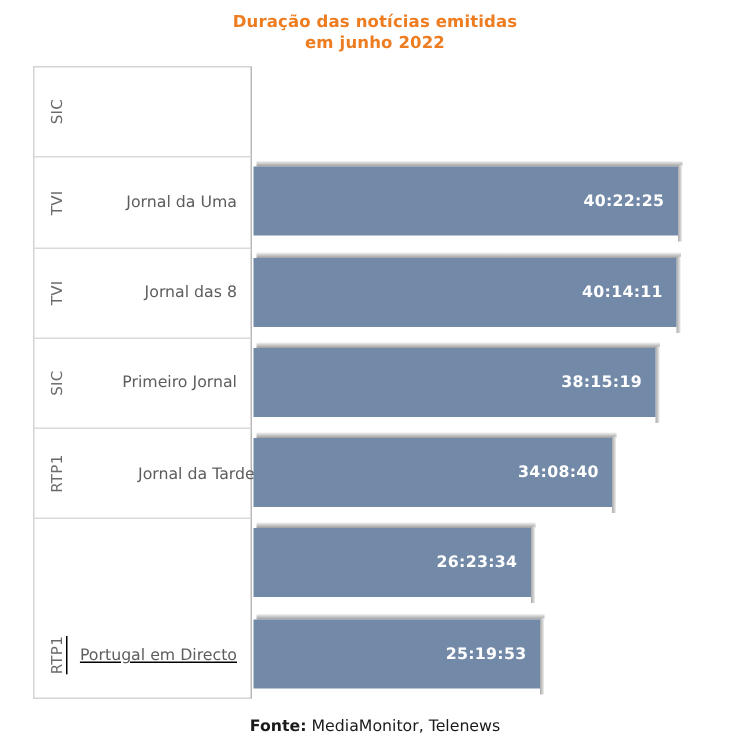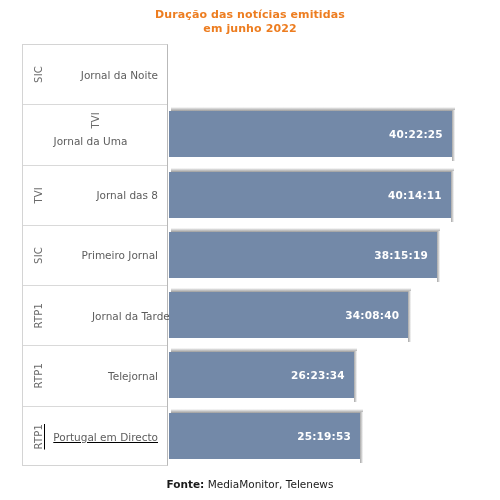--- a/index.html
+++ b/index.html
@@ -130,23 +130,22 @@
     <span class="t-line">Duração das notícias emitidas</span>
     <span class="t-line">em junho 2022</span>
   </div>
 
   <div class="plot">
     <div class="cat-col">
         <div class="row cat-row" style="top: 0px; height: 60.2857px;">
           <div class="chan">
             <span>SIC</span>
           </div>
-          <div class="prog">Jornal da Noite</div>
-        </div>
-        <div class="row cat-row" style="top: 60.2857px; height: 60.2857px; flex-direction: column;">
+        </div>
+        <div class="row cat-row" style="top: 60.2857px; height: 60.2857px;">
           <div class="chan">
             <span>TVI</span>
           </div>
           <div class="prog">Jornal da Uma</div>
         </div>
         <div class="row cat-row" style="top: 120.571px; height: 60.2857px;">
           <div class="chan">
             <span>TVI</span>
           </div>
           <div class="prog">Jornal das 8</div>
@@ -155,26 +154,20 @@
           <div class="chan">
             <span>SIC</span>
           </div>
           <div class="prog">Primeiro Jornal</div>
         </div>
         <div class="row cat-row" style="top: 241.143px; height: 60.2857px; gap: 39px;">
           <div class="chan">
             <span>RTP1</span>
           </div>
           <div class="prog">Jornal da Tarde</div>
-        </div>
-        <div class="row cat-row" style="top: 301.429px; height: 60.2857px;">
-          <div class="chan">
-            <span>RTP1</span>
-          </div>
-          <div class="prog">Telejornal</div>
         </div>
         <div class="row cat-row last" style="top: 361.714px; height: 60.2857px;">
           <div class="chan">
             <span>RTP1</span>
           </div>
           <div class="prog">Portugal em Directo</div>
         </div>
       </div>
     <div class="bars-col">
         <div class="row bar-row" style="top: 60.2857px; height: 60.2857px;">

